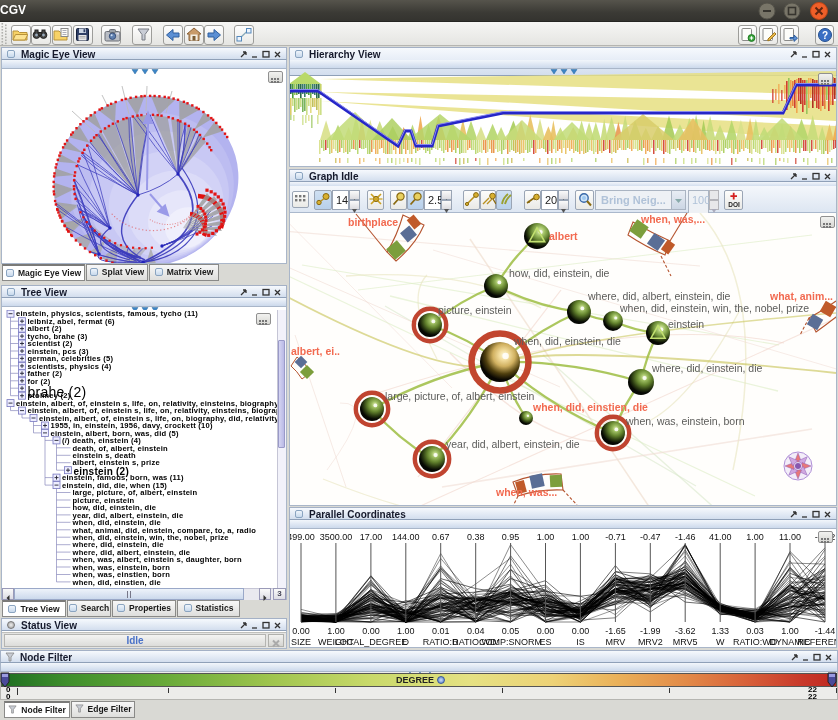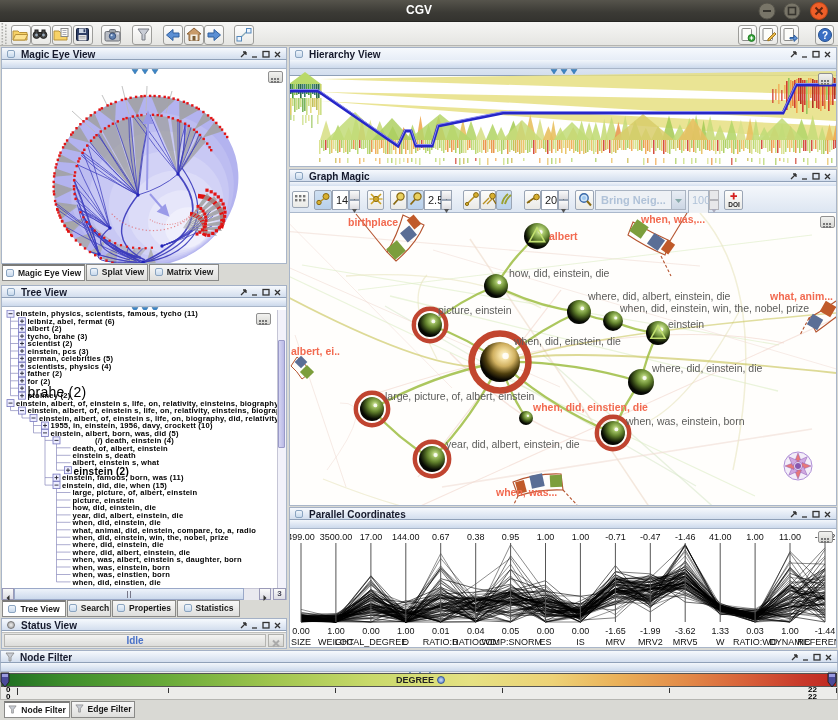--- a/index.html
+++ b/index.html
@@ -1,19 +1,19 @@
 <!DOCTYPE html>
 <html><head><meta charset="utf-8"><style>
 html,body{margin:0;padding:0;}
 body{width:838px;height:720px;position:relative;font-family:"Liberation Sans",sans-serif;background:#d9d9d4;overflow:hidden;}
 *{box-sizing:border-box;}
 .panelbg{position:absolute;background:#fff;border:1px solid #a9b6c9;}
 </style></head><body>
 <div style="position:absolute;left:0;top:0;width:838px;height:22px;background:linear-gradient(#56544c,#3b3a35 60%,#34332f);border-bottom:1px solid #262522;box-sizing:border-box;">
-    <span style="position:absolute;left:0;right:0;top:3px;text-align:center;color:#fff;font-weight:bold;font-size:12px;">CGV</span>
+    <span style="position:absolute;left:0;right:0;top:3px;text-align:left;color:#fff;font-weight:bold;font-size:12px;">CGV</span>
     <svg style="position:absolute;right:6px;top:2px" width="74" height="18" viewBox="0 0 74 18">
 <circle cx="9" cy="9" r="8" fill="#787568" stroke="#55534a"></circle>
       <rect x="5" y="8" width="8" height="2" fill="#36342e"></rect>
 <circle cx="34" cy="9" r="8" fill="#787568" stroke="#55534a"></circle>
       <rect x="30.5" y="5.5" width="7" height="7" fill="none" stroke="#36342e" stroke-width="1.6"></rect>
 <circle cx="61" cy="9" r="8.5" fill="#ef5f29" stroke="#b84517"></circle>
       <path d="M57.5 5.5 L64.5 12.5 M64.5 5.5 L57.5 12.5" stroke="#5e2510" stroke-width="2"></path>
 </svg>
   </div>
 <div style="position:absolute;left:0;top:22px;width:838px;height:24px;background:linear-gradient(#f6f6f4,#e5e5e2);border-bottom:1px solid #b5b5b1;box-sizing:border-box;"></div>
@@ -671,24 +671,24 @@
     <div style="position:absolute;left:25.5px;top:51.5px;font-size:7.6px;font-weight:bold;color:#000;white-space:nowrap;letter-spacing:0.22px;">scientists, physics (4)</div>
     <div style="position:absolute;left:25.5px;top:59.0px;font-size:7.6px;font-weight:bold;color:#000;white-space:nowrap;letter-spacing:0.22px;">father (2)</div>
     <div style="position:absolute;left:25.5px;top:66.5px;font-size:7.6px;font-weight:bold;color:#000;white-space:nowrap;letter-spacing:0.22px;">for (2)</div>
     <div style="position:absolute;left:25.5px;top:73.9px;font-size:14px;font-weight:normal;color:#000;white-space:nowrap;letter-spacing:0.22px;">brahe (2)</div>
     <div style="position:absolute;left:25.5px;top:81.4px;font-size:7.6px;font-weight:bold;color:#000;white-space:nowrap;letter-spacing:0.22px;">ptolmey (2)</div>
     <div style="position:absolute;left:14.0px;top:88.8px;font-size:7.6px;font-weight:bold;color:#000;white-space:nowrap;letter-spacing:0.22px;">einstein, albert, of, einstein s, life, on, relativity, einsteins, biography (¡</div>
     <div style="position:absolute;left:25.5px;top:96.3px;font-size:7.6px;font-weight:bold;color:#000;white-space:nowrap;letter-spacing:0.22px;">einstein, albert, of, einstein s, life, on, relativity, einsteins, biograph</div>
     <div style="position:absolute;left:37.0px;top:103.7px;font-size:7.6px;font-weight:bold;color:#000;white-space:nowrap;letter-spacing:0.22px;">einstein, albert, of, einstein s, life, on, biography, did, relativity (</div>
     <div style="position:absolute;left:48.5px;top:111.2px;font-size:7.6px;font-weight:bold;color:#000;white-space:nowrap;letter-spacing:0.22px;">1955, in, einstein, 1956, davy, crockett (10)</div>
     <div style="position:absolute;left:48.5px;top:118.6px;font-size:7.6px;font-weight:bold;color:#000;white-space:nowrap;letter-spacing:0.22px;">einstein, albert, born, was, did (5)</div>
-    <div style="position:absolute;left:60.0px;top:126.1px;font-size:7.6px;font-weight:bold;color:#000;white-space:nowrap;letter-spacing:0.22px;padding-left:33px;">(/) death, einstein (4)</div>
+    <div style="position:absolute;left:60.0px;top:126.1px;font-size:7.6px;font-weight:bold;color:#000;white-space:nowrap;letter-spacing:0.22px;">(/) death, einstein (4)</div>
     <div style="position:absolute;left:70.5px;top:133.5px;font-size:7.6px;font-weight:bold;color:#000;white-space:nowrap;letter-spacing:0.22px;">death, of, albert, einstein</div>
     <div style="position:absolute;left:70.5px;top:141.0px;font-size:7.6px;font-weight:bold;color:#000;white-space:nowrap;letter-spacing:0.22px;">einstein s, death</div>
-    <div style="position:absolute;left:70.5px;top:148.4px;font-size:7.6px;font-weight:bold;color:#000;white-space:nowrap;letter-spacing:0.22px;">albert, einstein s, what</div>
+    <div style="position:absolute;left:70.5px;top:148.4px;font-size:7.6px;font-weight:bold;color:#000;white-space:nowrap;letter-spacing:0.22px;">albert, einstein s, prize</div>
     <div style="position:absolute;left:71.5px;top:155.9px;font-size:10px;font-weight:bold;color:#000;white-space:nowrap;letter-spacing:0.22px;">einstein (2)</div>
     <div style="position:absolute;left:60.0px;top:163.3px;font-size:7.6px;font-weight:bold;color:#000;white-space:nowrap;letter-spacing:0.22px;">einstein, famous, born, was (11)</div>
     <div style="position:absolute;left:60.0px;top:170.8px;font-size:7.6px;font-weight:bold;color:#000;white-space:nowrap;letter-spacing:0.22px;">einstein, did, die, when (15)</div>
     <div style="position:absolute;left:70.5px;top:178.2px;font-size:7.6px;font-weight:bold;color:#000;white-space:nowrap;letter-spacing:0.22px;">large, picture, of, albert, einstein</div>
     <div style="position:absolute;left:70.5px;top:185.7px;font-size:7.6px;font-weight:bold;color:#000;white-space:nowrap;letter-spacing:0.22px;">picture, einstein</div>
     <div style="position:absolute;left:70.5px;top:193.1px;font-size:7.6px;font-weight:bold;color:#000;white-space:nowrap;letter-spacing:0.22px;">how, did, einstein, die</div>
     <div style="position:absolute;left:70.5px;top:200.6px;font-size:7.6px;font-weight:bold;color:#000;white-space:nowrap;letter-spacing:0.22px;">year, did, albert, einstein, die</div>
     <div style="position:absolute;left:70.5px;top:208.0px;font-size:7.6px;font-weight:bold;color:#000;white-space:nowrap;letter-spacing:0.22px;">when, did, einstein, die</div>
     <div style="position:absolute;left:70.5px;top:215.5px;font-size:7.6px;font-weight:bold;color:#000;white-space:nowrap;letter-spacing:0.22px;">what, animal, did, einstein, compare, to, a, radio</div>
     <div style="position:absolute;left:70.5px;top:222.9px;font-size:7.6px;font-weight:bold;color:#000;white-space:nowrap;letter-spacing:0.22px;">when, did, einstein, win, the, nobel, prize</div>
@@ -1243,21 +1243,21 @@
         <rect x="5" y="2" width="2" height="2"></rect>
         <rect x="8" y="2" width="2" height="2"></rect>
 <rect x="2" y="5" width="2" height="2"></rect>
         <rect x="5" y="5" width="2" height="2"></rect>
         <rect x="8" y="5" width="2" height="2"></rect>
 </g>
     </svg></div>
 <div class="panelbg" style="left:289px;top:169px;width:548px;height:337px;"></div>
 <div style="position:absolute;left:289px;top:169px;width:548px;height:13px;background:linear-gradient(#f6f9fd,#d3deee);border:1px solid #a4b1c6;border-bottom-color:#8fa0b8;box-sizing:border-box;">
     <span style="position:absolute;left:5px;top:2px;width:8px;height:8px;background:linear-gradient(#eef4fb,#c8d9ec);border:1px solid #8aa4c0;border-radius:2px;"></span>
-    <span style="position:absolute;left:19px;top:1px;font-weight:bold;font-size:10px;color:#15192b;">Graph Magic</span>
+    <span style="position:absolute;left:19px;top:1px;font-weight:bold;font-size:10px;color:#15192b;">Graph Idle</span>
     <svg style="position:absolute;right:3px;top:2px" width="44" height="9" viewBox="0 0 44 9">
 <g stroke="#333" stroke-width="1.3" fill="none">
 <path d="M2 7 L7 2 M7 2 L7 5 M7 2 L4 2"></path>
 <path d="M13 7 L18 7"></path>
 <rect x="24" y="1.5" width="6" height="5.5" fill="none"></rect>
 <path d="M36 2 L41 7 M41 2 L36 7"></path>
 </g>
     </svg>
   </div>
 <div style="position:absolute;left:289px;top:182px;width:548px;height:6px;background:linear-gradient(#f2f6fb,#ccd9ec);border:1px solid #a9b6c9;border-top:none;box-sizing:border-box;"><svg width="546" height="4" viewBox="0 0 546 4">

